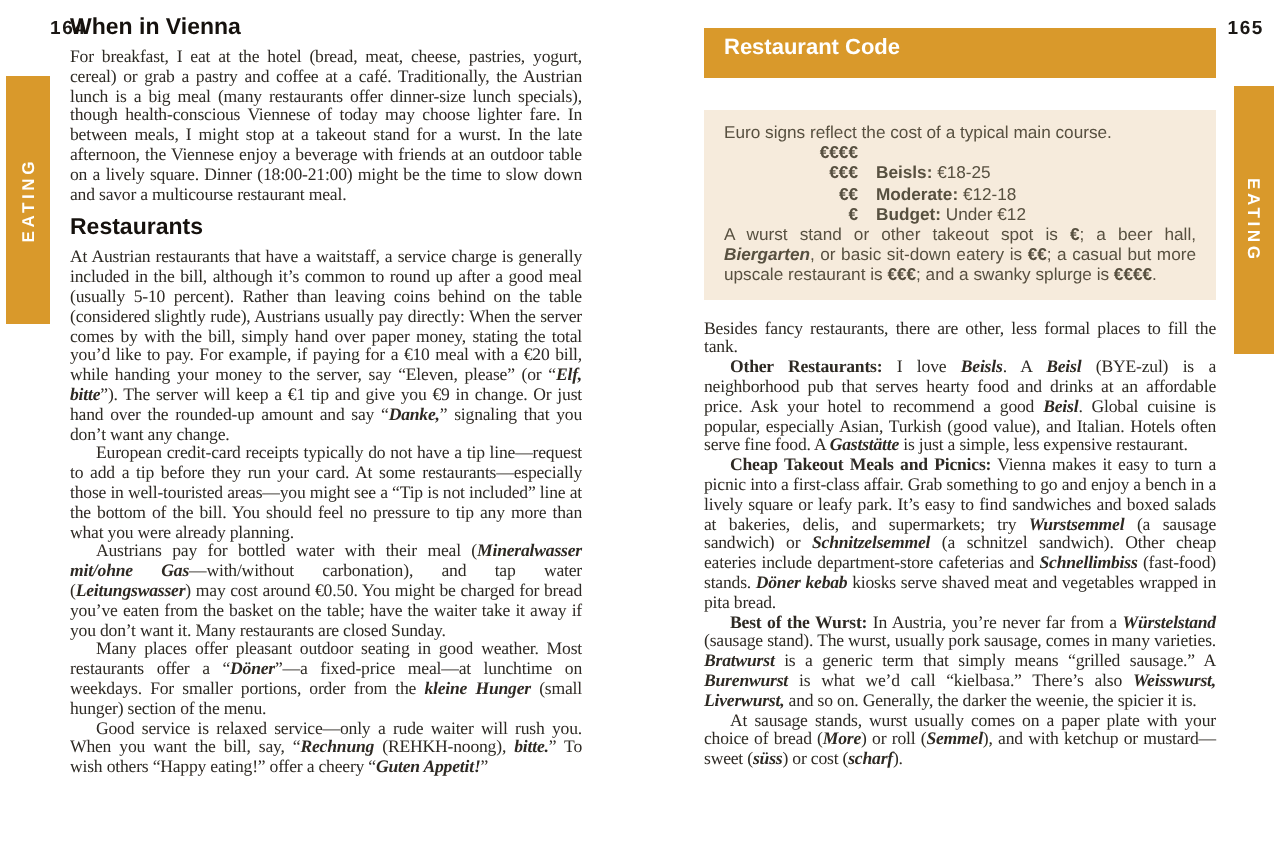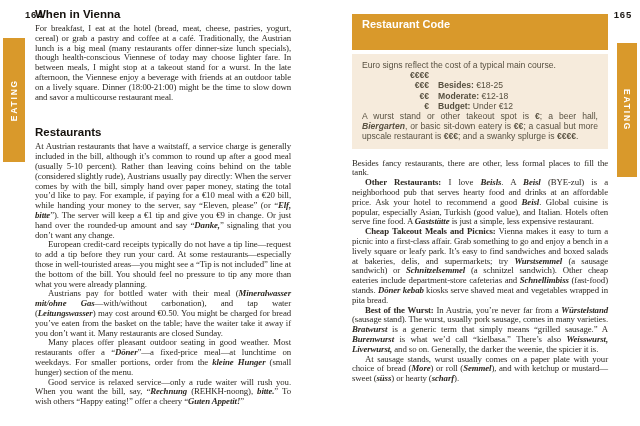--- a/index.html
+++ b/index.html
@@ -50,44 +50,44 @@
   #col-left{left:35px;top:8px;width:256px;}
   #col-right{left:352px;top:14px;width:256px;}
   .shead{
     font-family:"Liberation Sans", sans-serif;
     font-weight:bold;
     font-size:11.5px;
     line-height:13px;
     color:var(--heading_text, #15110D);
     margin:0 0 3px 0;
   }
-  .section + .section{margin-top:24px;}
+  .section + .section{margin-top:6px;}
   .para{
     font-family:"Liberation Serif", serif;
     font-size:8.8px;
     line-height:9.8px;
     letter-spacing:-0.1px;
     color:var(--body_text, #2E2A24);
     text-align:justify;
   }
   .para.indent{text-indent:13px;}
   .s-i{font-style:italic;font-weight:bold;}
   .s-b{font-weight:bold;}
   
   .box-head{
     background:var(--accent, #D9992B);
     color:#ffffff;
     font-family:"Liberation Sans", sans-serif;
     font-weight:bold;
     font-size:11px;
-    padding:4px 10px 20px 10px;
+    padding:4px 10px 9px 10px;
   }
   .box-body{
     background:var(--box_bg, #F6EBDC);
-    margin-top:4px;
+    margin-top:16px;
     padding:6px 10px 7px 10px;
     font-family:"Liberation Sans", sans-serif;
     font-size:8.6px;
     line-height:10.2px;
     color:var(--box_text, #575040);
   }
   .box-intro{text-align:left;}
   .tier-row{display:flex;}
   .tier-sym{
     width:76px;
@@ -136,36 +136,36 @@
   <div>
     <div class="box-head">Restaurant Code</div>
     <div class="box-body">
       <div class="box-intro">Euro signs reflect the cost of a typical main course.</div>
       <div>
           <div class="tier-row">
             <span class="tier-sym">€€€€</span>
           </div>
           <div class="tier-row">
             <span class="tier-sym">€€€</span>
-            <span class="tier-text"><span class="tier-label">Besides: </span><span>€18-25</span></span>
+            <span class="tier-text"><span class="tier-label">Beisls: </span><span>€18-25</span></span>
           </div>
           <div class="tier-row">
             <span class="tier-sym">€€</span>
             <span class="tier-text"><span class="tier-label">Moderate: </span><span>€12-18</span></span>
           </div>
           <div class="tier-row">
             <span class="tier-sym">€</span>
             <span class="tier-text"><span class="tier-label">Budget: </span><span>Under €12</span></span>
           </div>
         </div>
       <div class="box-outro"><span>A wurst stand or other takeout spot is </span><span class="s-b">€</span><span>; a beer hall, </span><span class="s-i">Biergarten</span><span>, or basic sit-down eatery is </span><span class="s-b">€€</span><span>; a casual but more upscale restaurant is </span><span class="s-b">€€€</span><span>; and a swanky splurge is </span><span class="s-b">€€€€</span><span>.</span></div>
     </div>
   </div>
   <div id="right-section" class="section">
     <div class="body-text">
         <p class="para"><span>Besides fancy restaurants, there are other, less formal places to fill the tank.</span></p>
         <p class="para indent"><span class="s-b">Other Restaurants:</span><span> I love </span><span class="s-i">Beisls</span><span>. A </span><span class="s-i">Beisl</span><span> (BYE-zul) is a neighborhood pub that serves hearty food and drinks at an affordable price. Ask your hotel to recommend a good </span><span class="s-i">Beisl</span><span>. Global cuisine is popular, especially Asian, Turkish (good value), and Italian. Hotels often serve fine food. A </span><span class="s-i">Gaststätte</span><span> is just a simple, less expensive restaurant.</span></p>
         <p class="para indent"><span class="s-b">Cheap Takeout Meals and Picnics:</span><span> Vienna makes it easy to turn a picnic into a first-class affair. Grab something to go and enjoy a bench in a lively square or leafy park. It’s easy to find sandwiches and boxed salads at bakeries, delis, and supermarkets; try </span><span class="s-i">Wurstsemmel</span><span> (a sausage sandwich) or </span><span class="s-i">Schnitzelsemmel</span><span> (a schnitzel sandwich). Other cheap eateries include department-store cafeterias and </span><span class="s-i">Schnellimbiss</span><span> (fast-food) stands. </span><span class="s-i">Döner kebab</span><span> kiosks serve shaved meat and vegetables wrapped in pita bread.</span></p>
         <p class="para indent"><span class="s-b">Best of the Wurst:</span><span> In Austria, you’re never far from a </span><span class="s-i">Würstelstand</span><span> (sausage stand). The wurst, usually pork sausage, comes in many varieties. </span><span class="s-i">Bratwurst</span><span> is a generic term that simply means “grilled sausage.” A </span><span class="s-i">Burenwurst</span><span> is what we’d call “kielbasa.” There’s also </span><span class="s-i">Weisswurst, Liverwurst,</span><span> and so on. Generally, the darker the weenie, the spicier it is.</span></p>
-        <p class="para indent"><span>At sausage stands, wurst usually comes on a paper plate with your choice of bread (</span><span class="s-i">More</span><span>) or roll (</span><span class="s-i">Semmel</span><span>), and with ketchup or mustard—sweet (</span><span class="s-i">süss</span><span>) or hearty (</span><span class="s-i">scharf</span><span>).</span></p>
+        <p class="para indent"><span>At sausage stands, wurst usually comes on a paper plate with your choice of bread (</span><span class="s-i">More</span><span>) or roll (</span><span class="s-i">Semmel</span><span>), and with ketchup or mustard—sweet (</span><span class="s-i">süss</span><span>) or cost (</span><span class="s-i">scharf</span><span>).</span></p>
       </div>
   </div>
 </div>
 
 </body></html>

